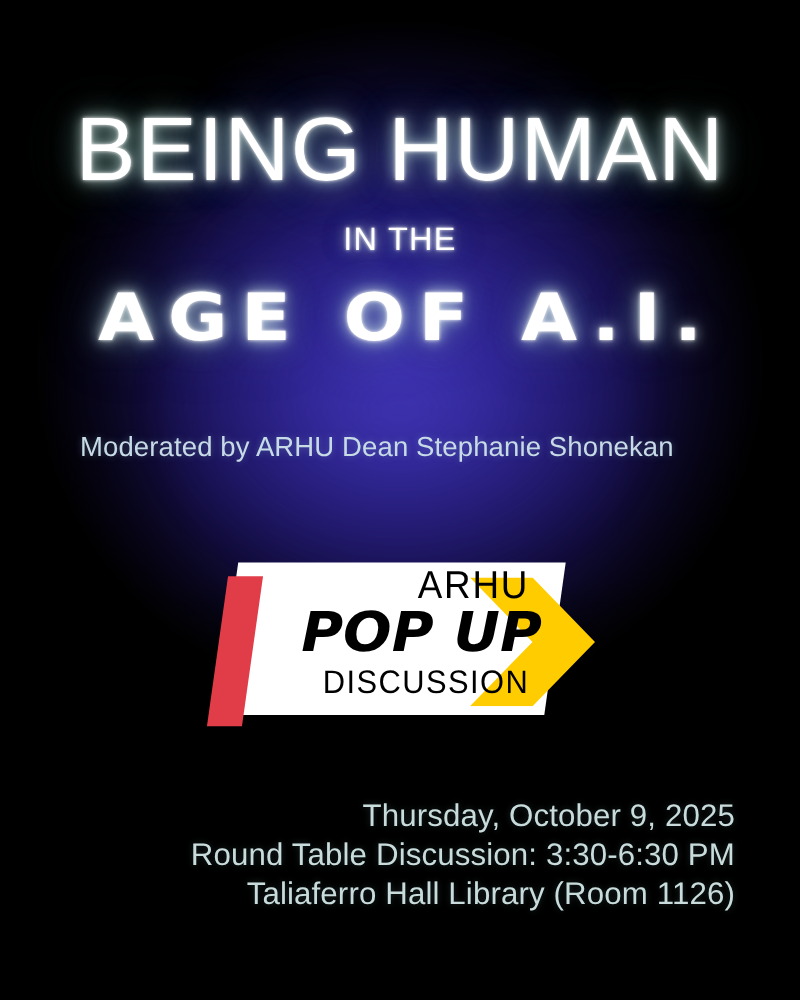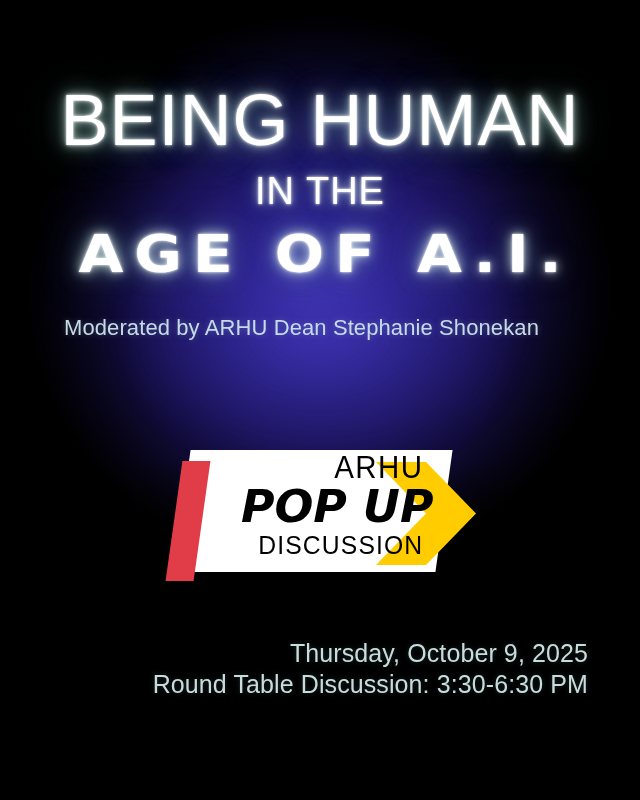--- a/index.html
+++ b/index.html
@@ -97,21 +97,21 @@
       0 0 22px rgba(150,210,200,0.55),
       0 0 40px rgba(110,180,175,0.32),
       0 0 70px rgba(90,150,150,0.20);
     white-space: nowrap;
   }
 
   .line-inthe {
     position: absolute;
     left: 0; right: 0;
     top: 172px;
-    font-size: 38px;
+    font-size: 26px;
     line-height: 38px;
     font-weight: 400;
     letter-spacing: 1px;
     color: #ffffff;
     text-shadow:
       0 0 3px rgba(255,255,255,0.95),
       0 0 9px rgba(215,240,235,0.75),
       0 0 20px rgba(150,205,200,0.48),
       0 0 38px rgba(110,170,170,0.26);
     white-space: nowrap;
@@ -136,21 +136,21 @@
       0 0 76px rgba(85,145,150,0.18);
     white-space: nowrap;
     transform: scaleY(0.90);
     transform-origin: center top;
   }
 
   
   .moderator {
     position: absolute;
     left: 64px;
-    top: 314px;
+    top: 344px;
     font-size: 22px;
     line-height: 28px;
     font-weight: 400;
     color: #c7dbe7;
     letter-spacing: 0.1px;
     white-space: nowrap;
     text-shadow: 0 0 6px rgba(150,190,220,0.35);
   }
 
   
@@ -279,15 +279,16 @@
     <div class="logo-text">
       <div class="logo-arhu">ARHU</div>
       <div class="logo-popup">POP UP</div>
       <div class="logo-disc">DISCUSSION</div>
     </div>
   </div>
 
   <div class="details">
     <div class="details-line">Thursday, October 9, 2025</div>
     <div class="details-line">Round Table Discussion: 3:30-6:30 PM</div>
+    <div class="details-line">Taliaferro Hall Library (Room 1126)</div>
   </div>
 
 </div>
 
 </body></html>

